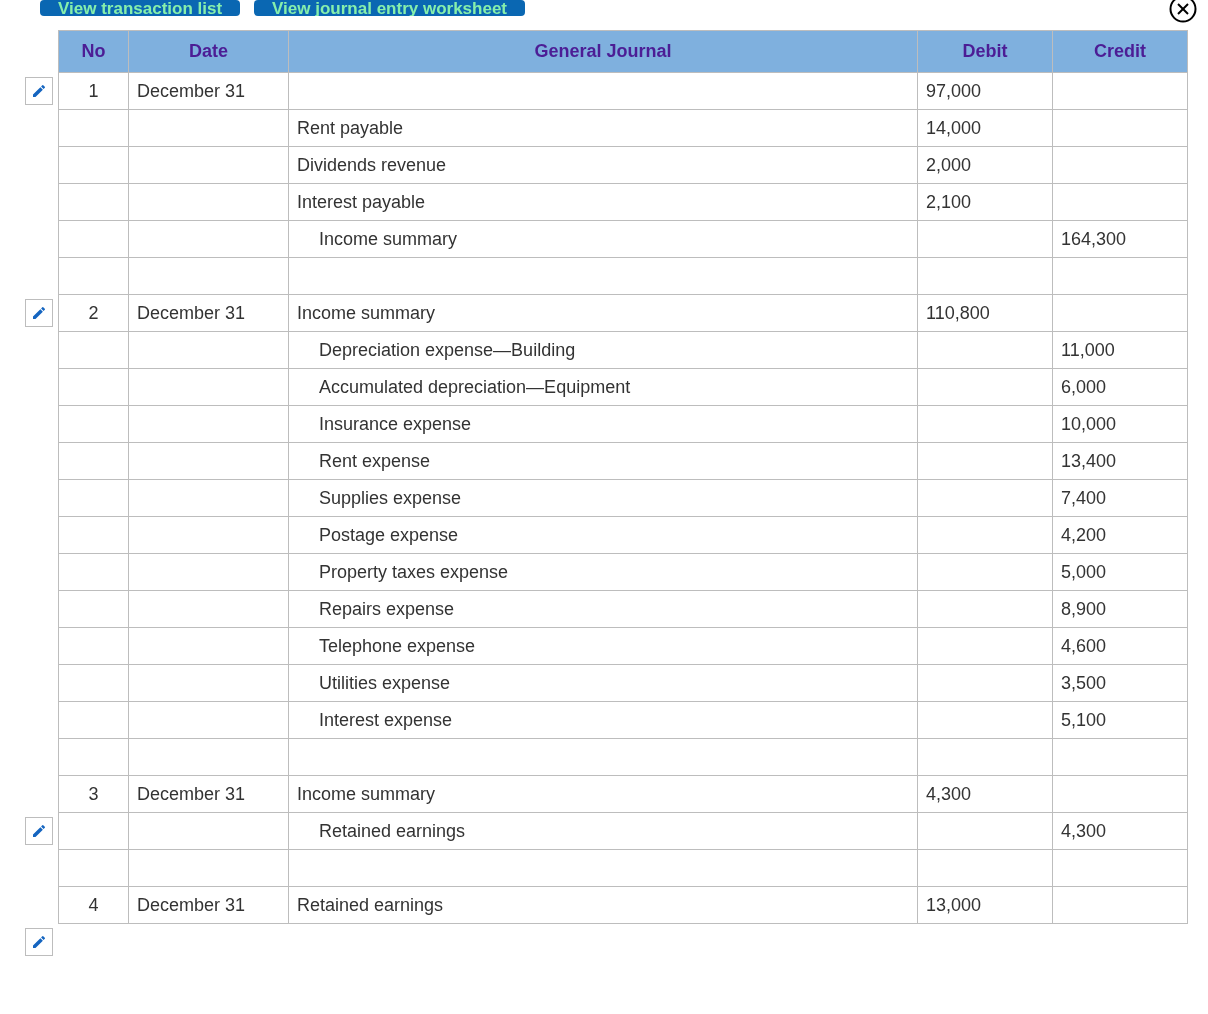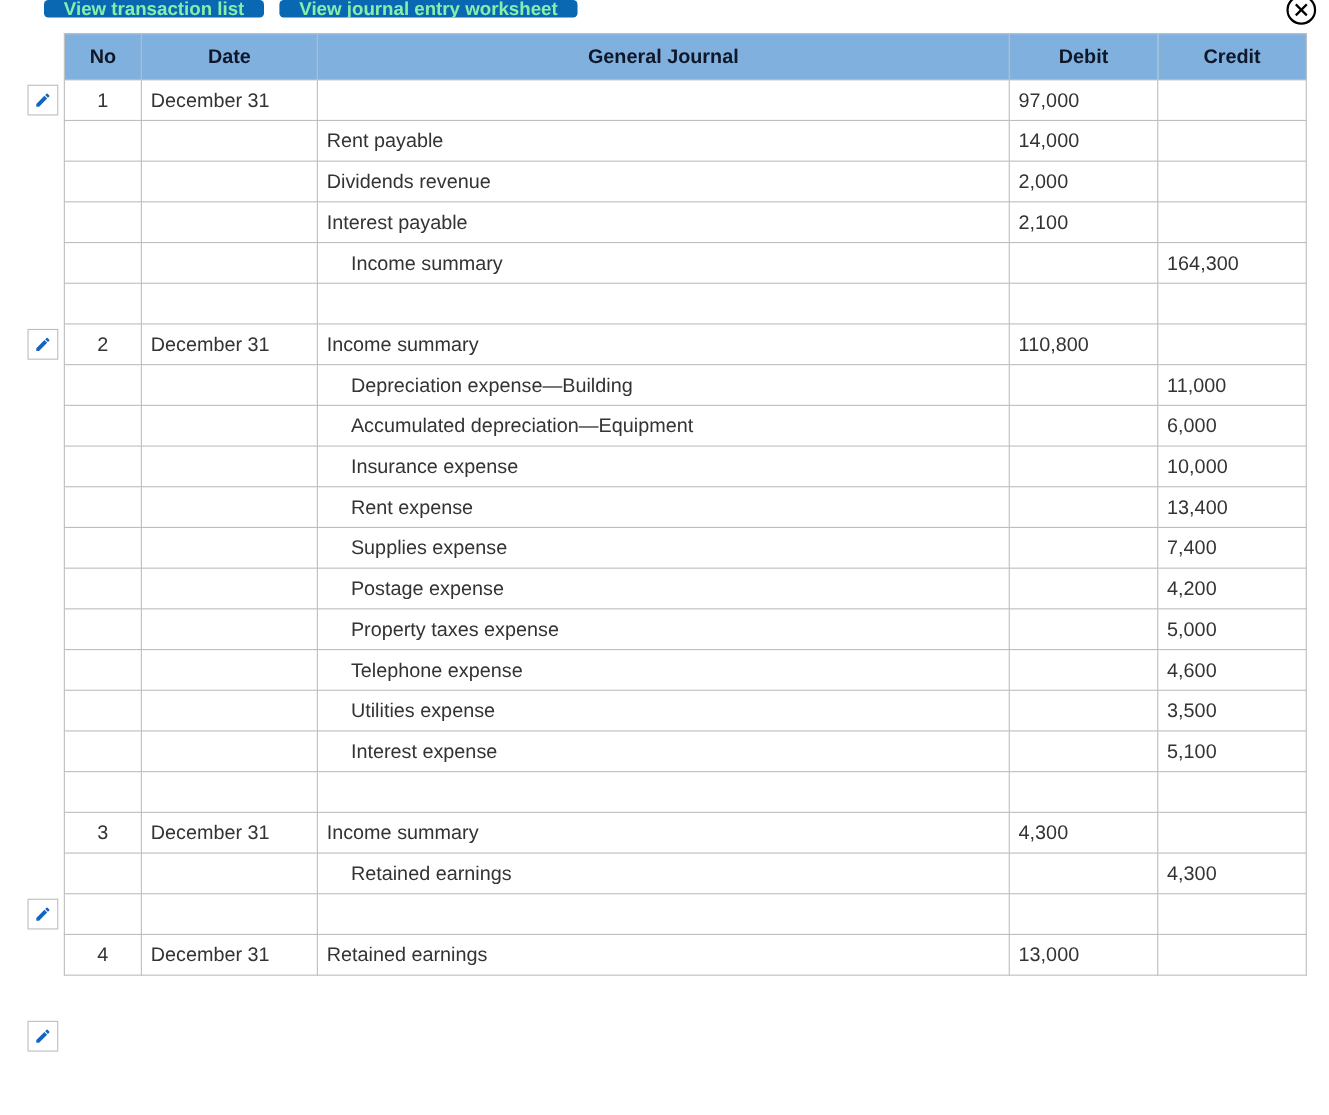--- a/index.html
+++ b/index.html
@@ -77,21 +77,21 @@
   }
   table.journal th, table.journal td {
     border: 1px solid #bdbdbd;
     height: 37px;
     padding: 0 8px;
     vertical-align: middle;
     background: #fff;
   }
   table.journal th {
     background: #7fb0de;
-    color: #0f172a;
+    color: #4c1d95;
     font-weight: bold;
     text-align: center;
     font-size: 18px;
     height: 42px;
   }
   .col-no { width: 70px; text-align: center; }
   .col-date { width: 160px; text-align: left; padding-left: 14px; }
   .col-gj { text-align: left; }
   .col-debit, .col-credit { width: 135px; text-align: left; padding-right: 8px; }
   .indent1 { padding-left: 22px; display: inline-block; }
@@ -273,20 +273,27 @@
           <tr>
             <td class="col-no"></td>
             <td class="col-date"></td>
             <td class="col-gj"><span class="indent1">Property taxes expense</span></td>
             <td class="col-debit"></td>
             <td class="col-credit">5,000</td>
           </tr>
           <tr>
             <td class="col-no"></td>
             <td class="col-date"></td>
+            <td class="col-gj"><span class="indent1">Repairs expense</span></td>
+            <td class="col-debit"></td>
+            <td class="col-credit">8,900</td>
+          </tr>
+          <tr>
+            <td class="col-no"></td>
+            <td class="col-date"></td>
             <td class="col-gj"><span class="indent1">Telephone expense</span></td>
             <td class="col-debit"></td>
             <td class="col-credit">4,600</td>
           </tr>
           <tr>
             <td class="col-no"></td>
             <td class="col-date"></td>
             <td class="col-gj"><span class="indent1">Utilities expense</span></td>
             <td class="col-debit"></td>
             <td class="col-credit">3,500</td>

